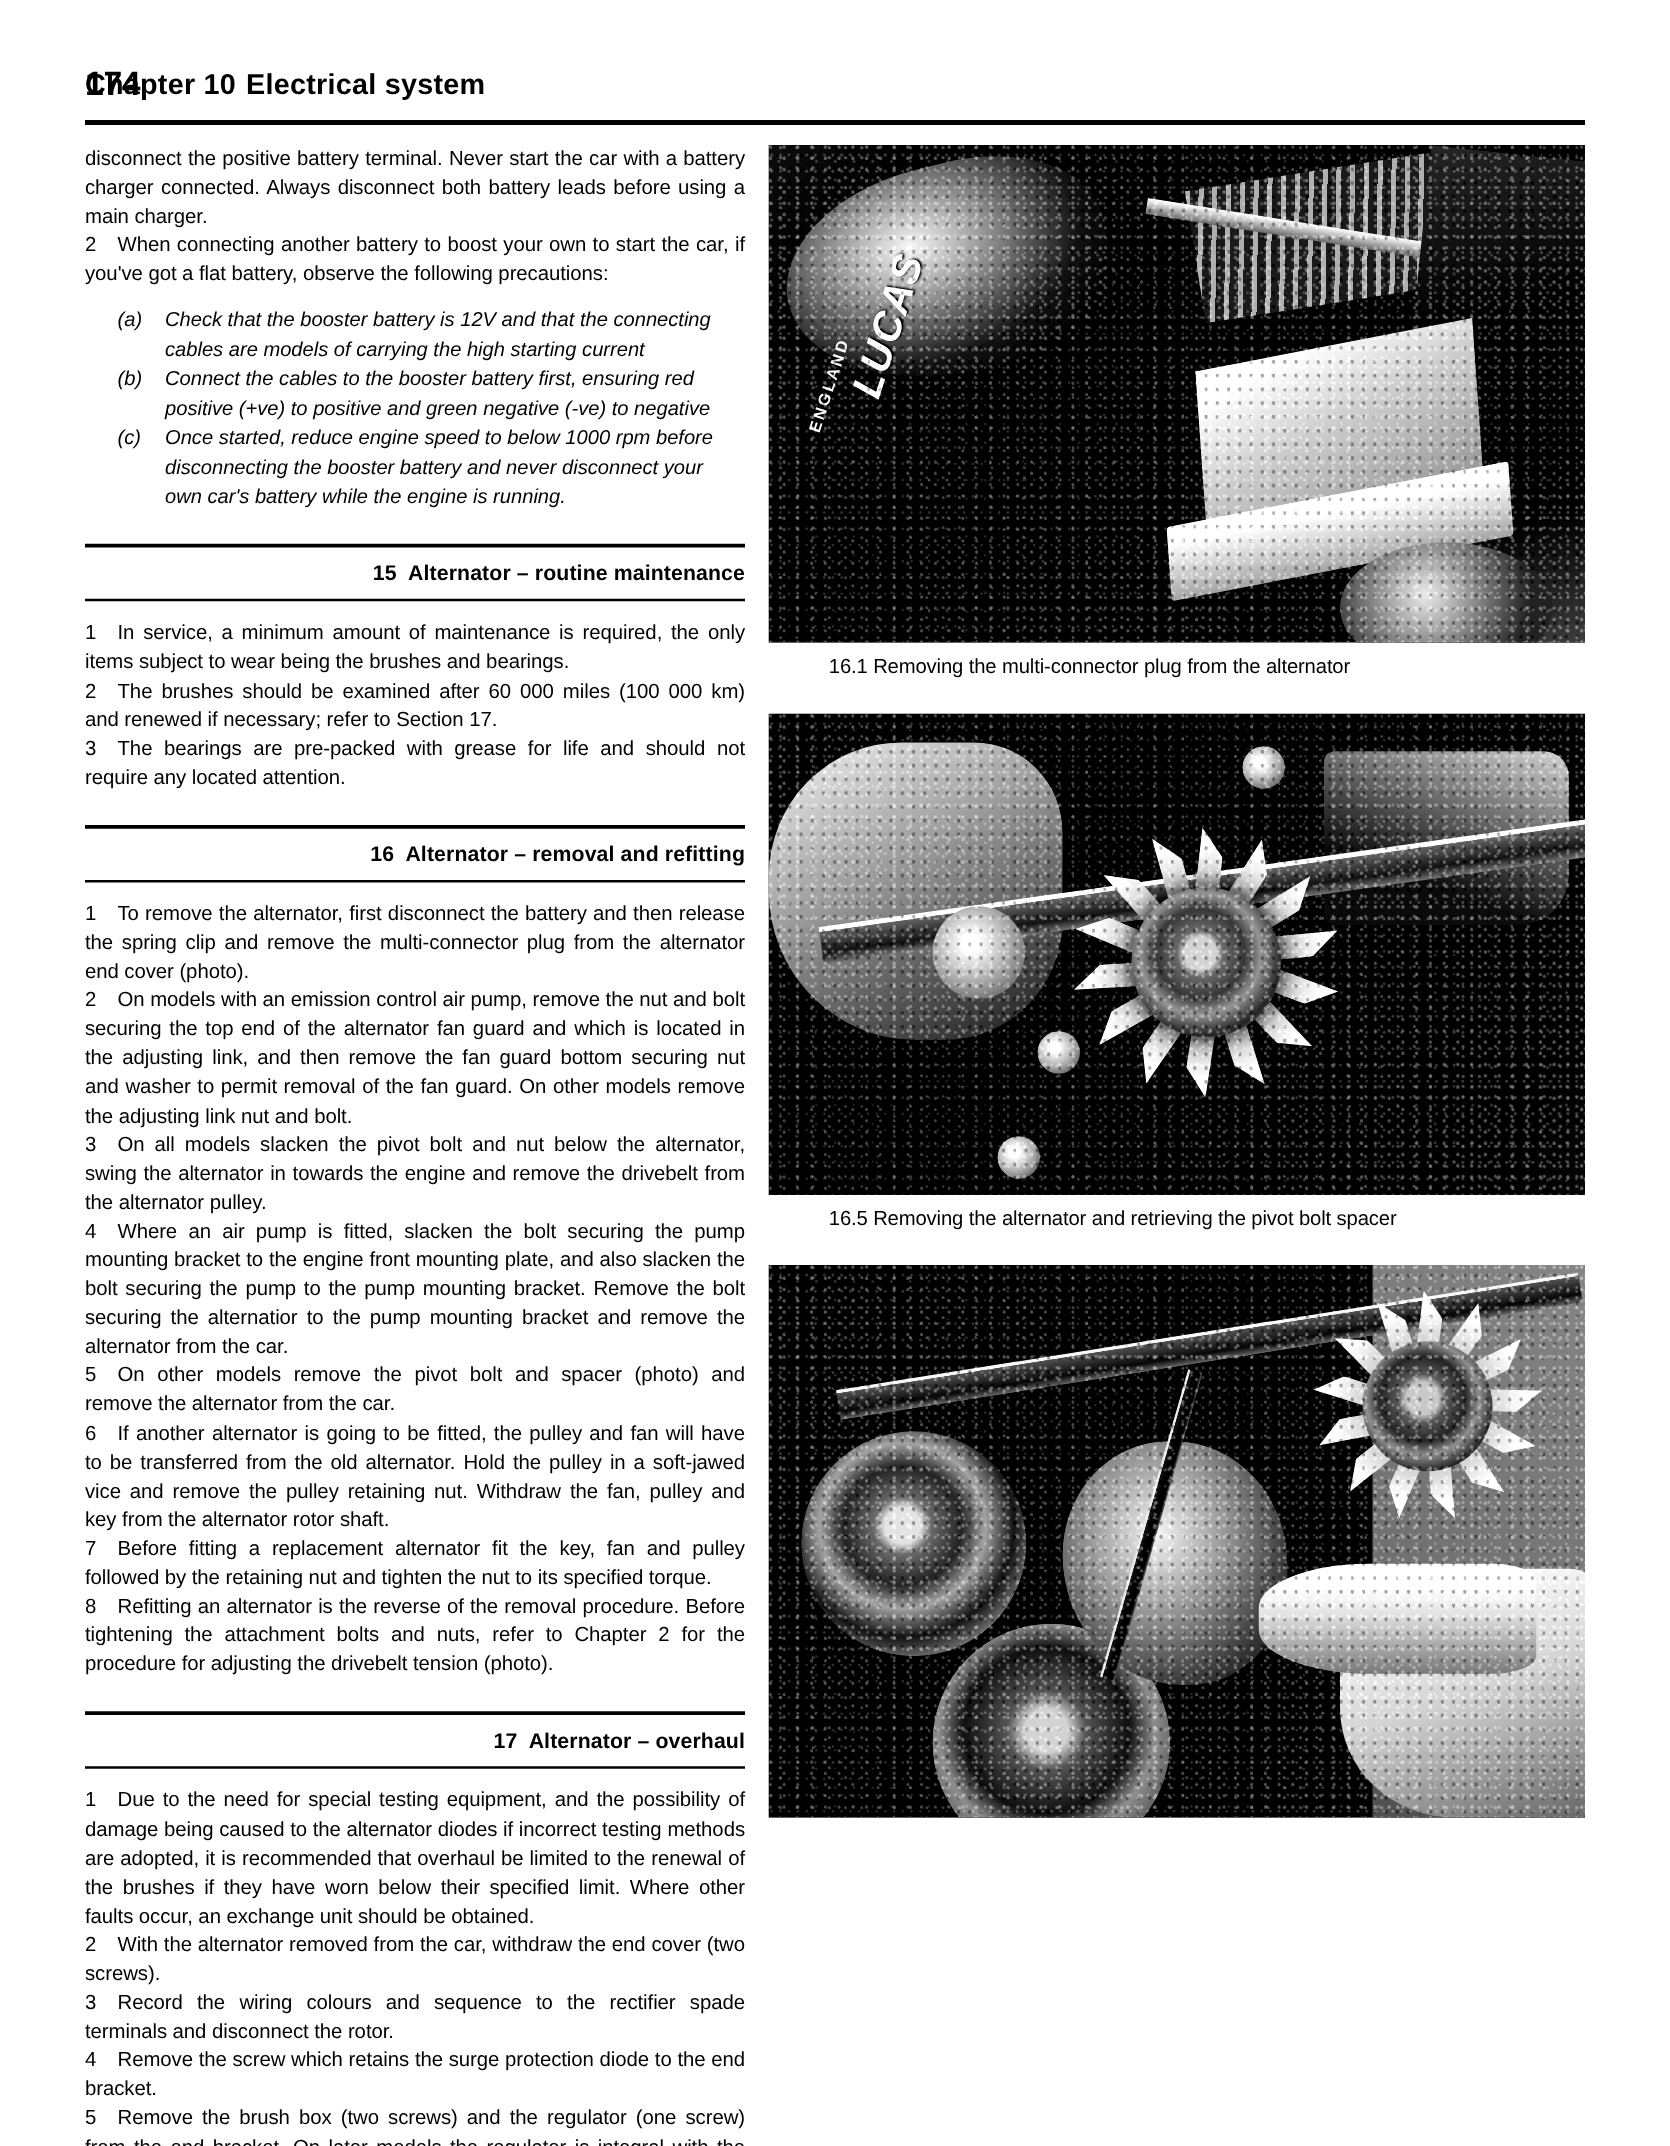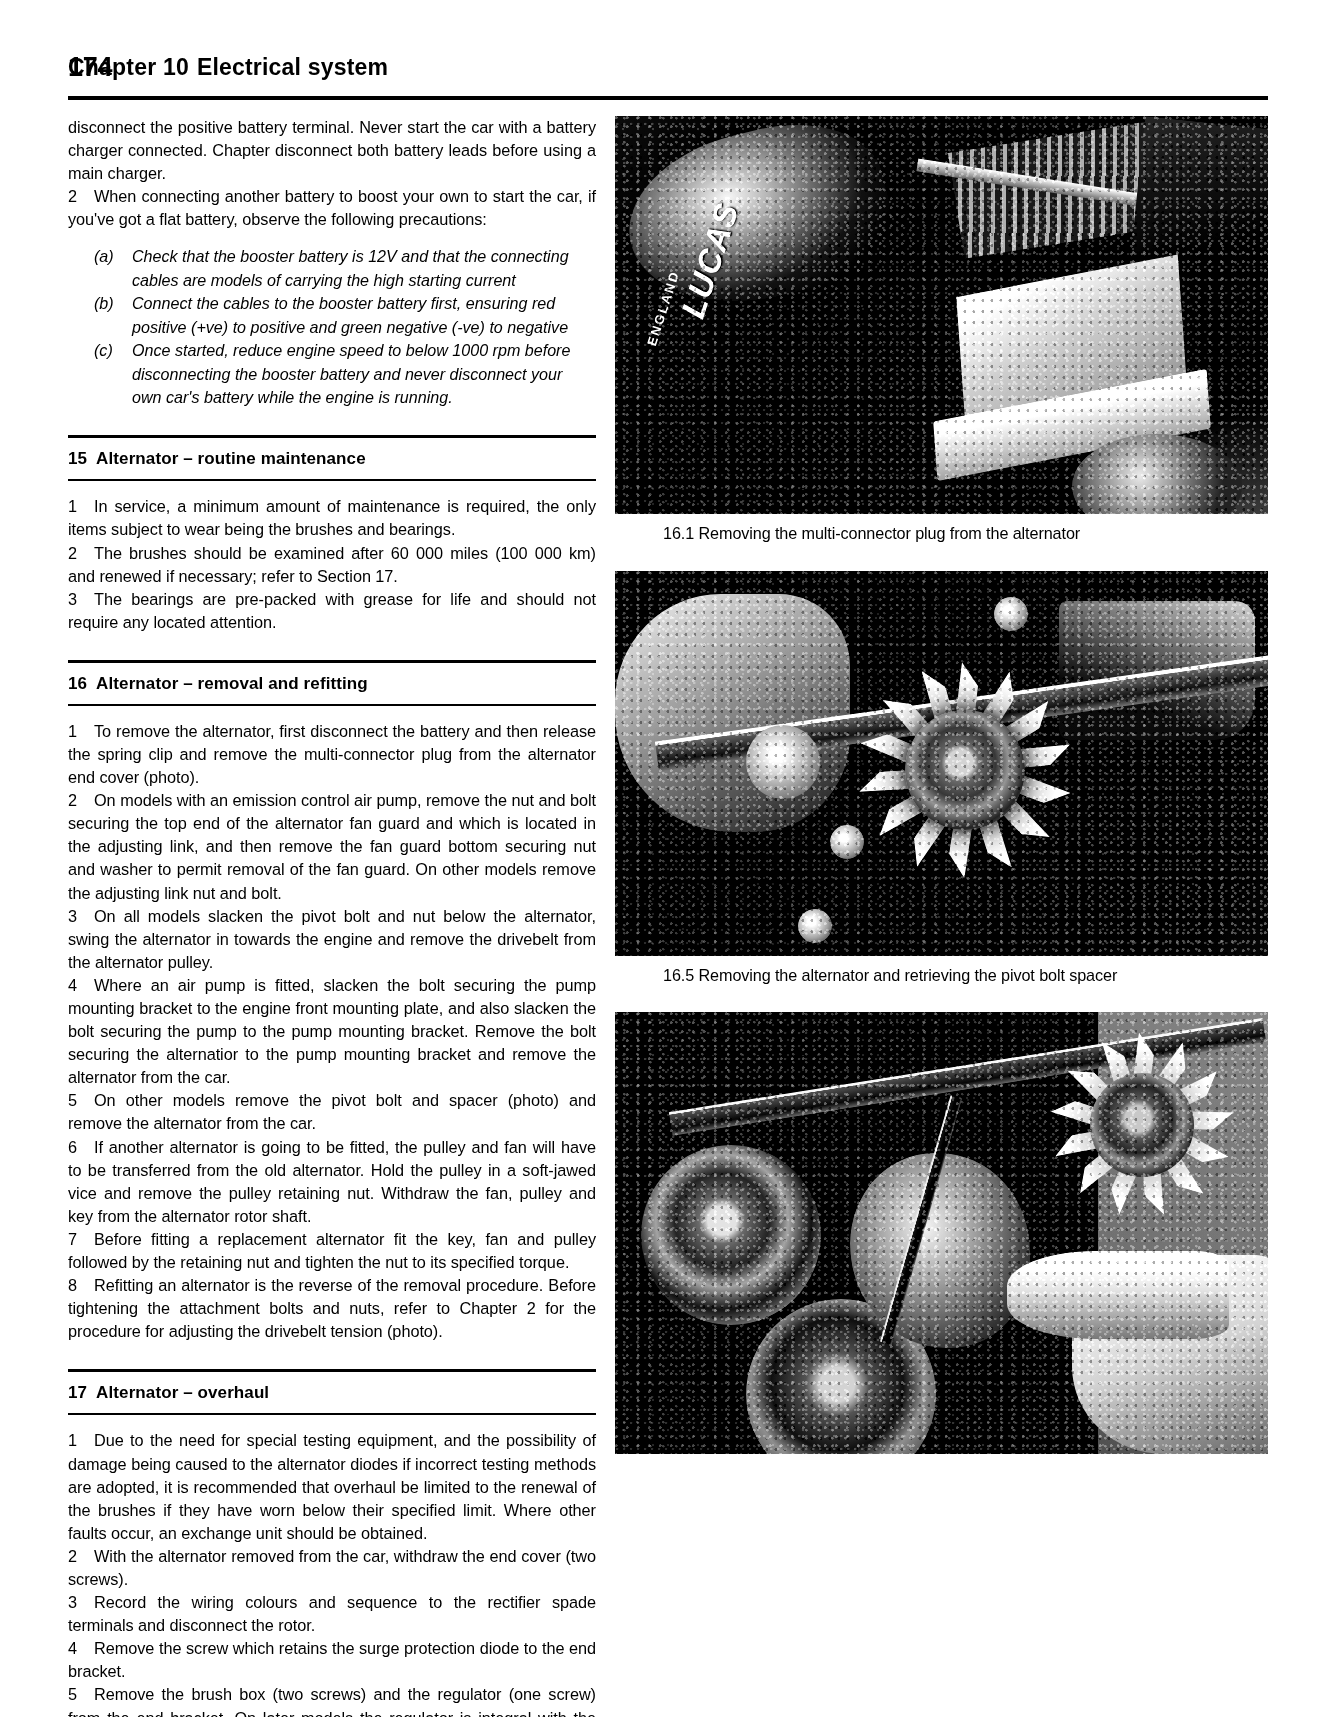--- a/index.html
+++ b/index.html
@@ -101,20 +101,21 @@
   }
   .sublist li .lbl {
     position: absolute;
     left: 26px;
     top: 0;
   }
 
   
   .section-head {
     margin-top: 26px;
+    text-align: right;
   }
   .section-head .rule-top,
   .section-head .rule-bot {
     height: 3px;
     background: #000;
     width: 100%;
   }
   .section-head .rule-bot { height: 2px; }
   .section-head .title {
     font-size: 17px;
@@ -343,21 +344,21 @@
   <div class="page-header">
     <div class="page-number">174</div>
     <div class="header-title">
       <span class="chap-label">Chapter 10</span><span>Electrical system</span>
     </div>
   </div>
   <div class="header-rule"></div>
 
   <div class="col-left">
 
-    <p class="body">disconnect the positive battery terminal. Never start the car with a battery charger connected. Chapter disconnect both battery leads before using a main charger.</p>
+    <p class="body">disconnect the positive battery terminal. Never start the car with a battery charger connected. Always disconnect both battery leads before using a main charger.</p>
 
     <p class="body"><span class="num">2</span><span>When connecting another battery to boost your own to start the car, if you've got a flat battery, observe the following precautions:</span></p>
 
     <ul class="sublist">
       <li><span class="lbl">(a)</span><span>Check that the booster battery is 12V and that the connecting cables are models of carrying the high starting current</span></li>
       <li><span class="lbl">(b)</span><span>Connect the cables to the booster battery first, ensuring red positive (+ve) to positive and green negative (-ve) to negative</span></li>
       <li><span class="lbl">(c)</span><span>Once started, reduce engine speed to below 1000 rpm before disconnecting the booster battery and never disconnect your own car's battery while the engine is running.</span></li>
     </ul>
 
     <div class="section-head">

